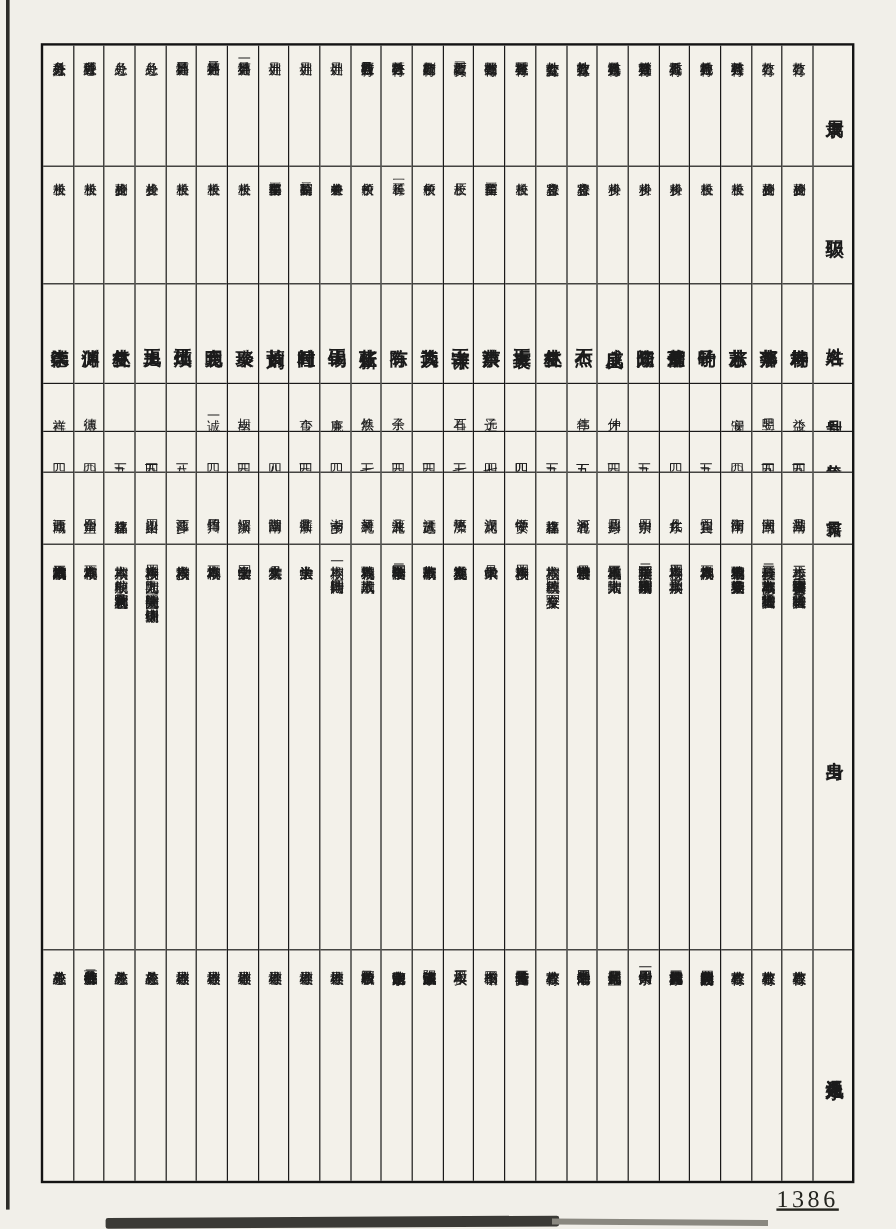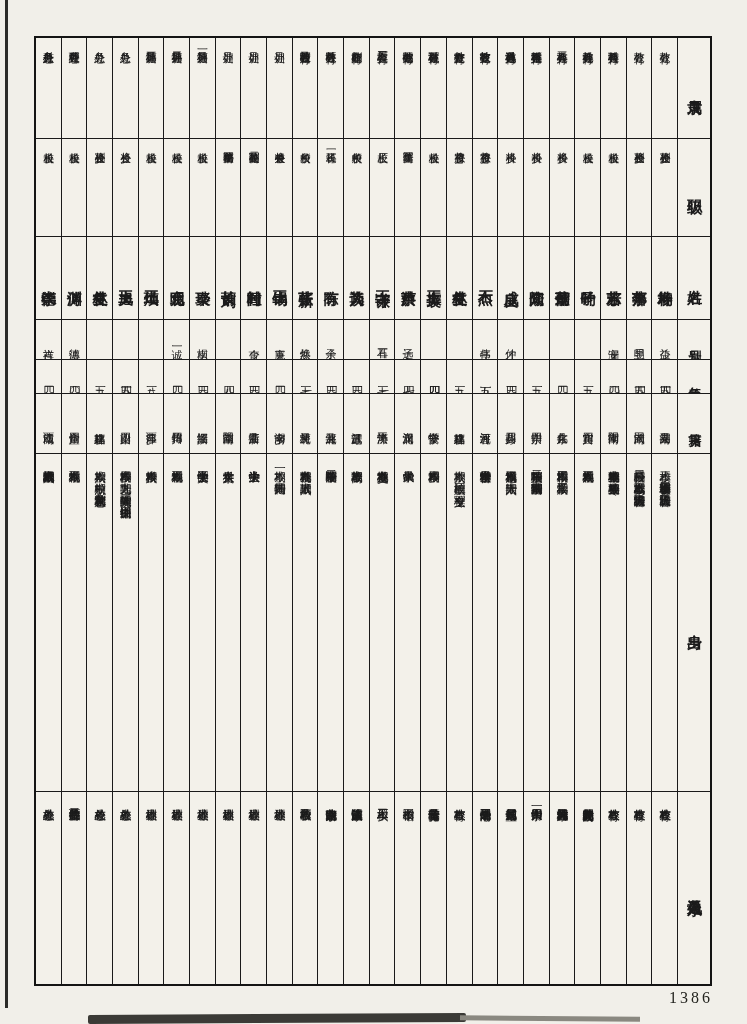--- a/index.html
+++ b/index.html
@@ -31,22 +31,23 @@
   .c-name{height:83px;font-size:15px;font-weight:bold;justify-content:space-around;padding-top:2px;}
   .c-hao{height:40px;font-size:11px;justify-content:center;padding-top:0;}
   .c-age{height:34px;font-size:12px;justify-content:center;padding-top:0;}
   .c-native{height:60px;font-size:11px;justify-content:center;padding-top:0;}
   .c-bg{height:338px;font-size:11.5px;padding-top:8px;}
   .c-addr{flex:1;border-bottom:0;font-size:11.5px;padding-top:8px;}
   .header .cell{font-weight:bold;justify-content:space-around;padding-top:0;}
   .header .c-dept,.header .c-rank,.header .c-name,.header .c-bg,.header .c-addr{font-size:15px;}
   .header .c-hao,.header .c-age,.header .c-native{font-size:13px;}
   .page-number{
-    position:absolute;left:669px;top:989px;font-size:16px;letter-spacing:3px;color:#24241f;
+    position:absolute;left:647px;top:989px;font-size:20px;letter-spacing:3px;color:#24241f;
     font-family:"Liberation Serif","DejaVu Serif",serif;
+    text-decoration:underline;
   }
 </style>
 </head>
 <body>
 
 <div class="scan-edge-left"></div>
 
 <div class="roster">
   <div class="col header">
     <div class="cell c-dept">隶属</div>

